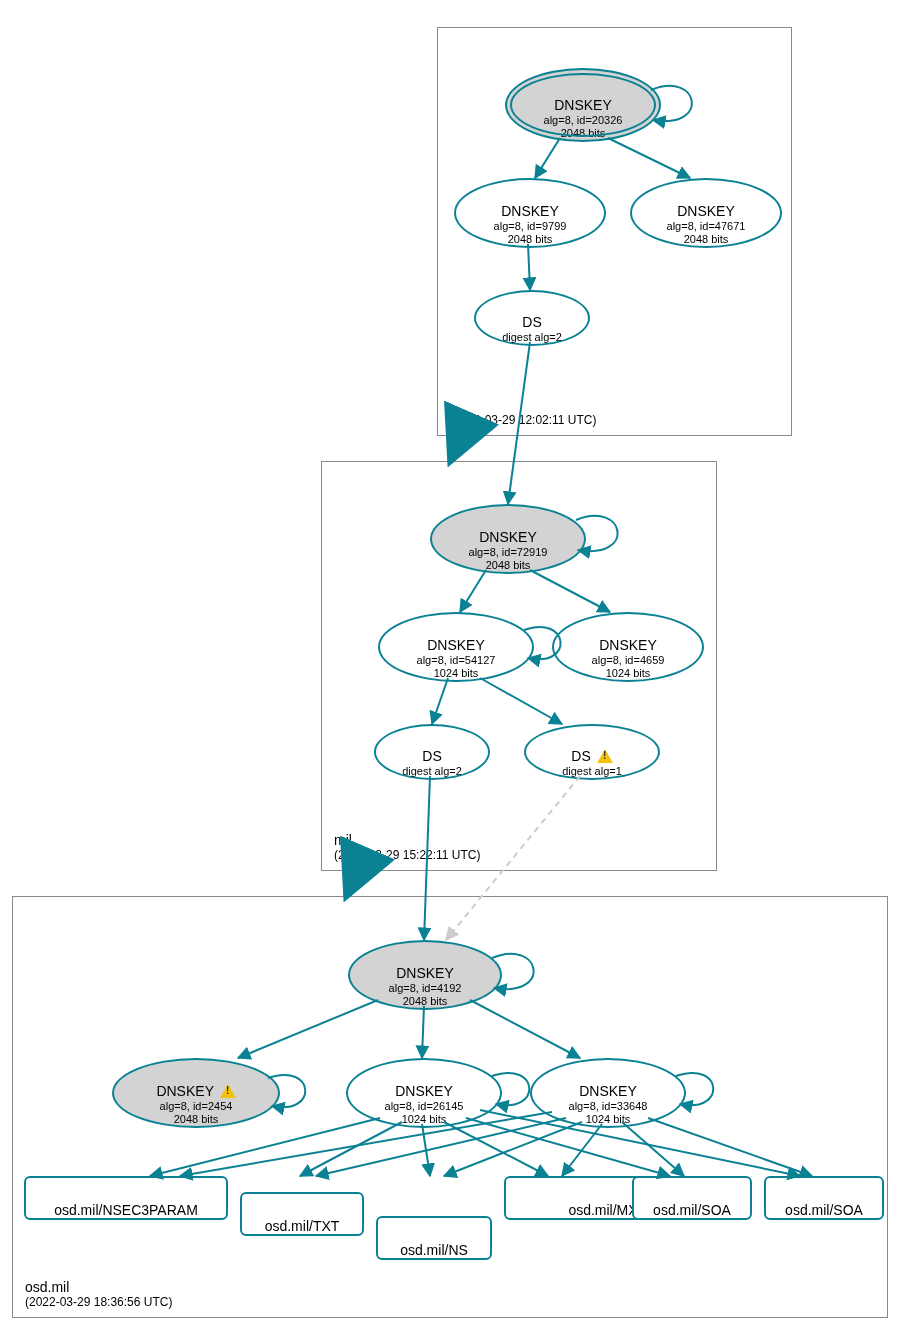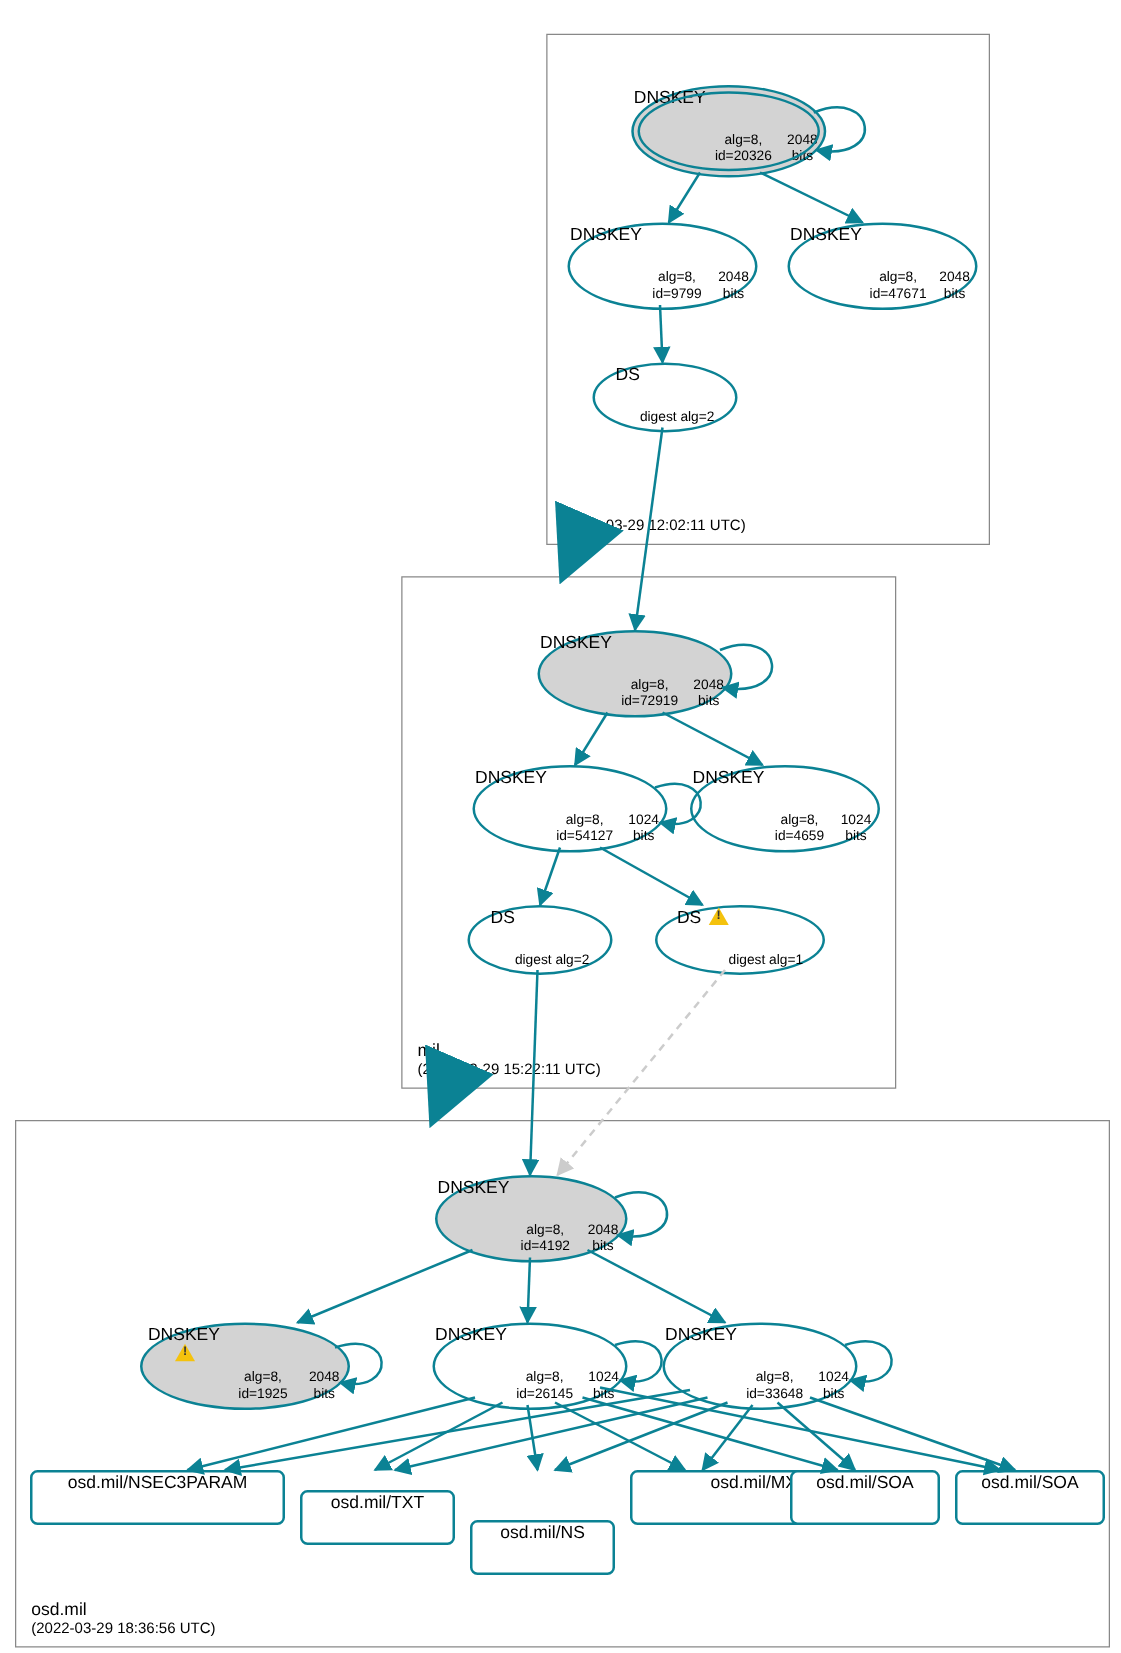--- a/index.html
+++ b/index.html
@@ -24,43 +24,43 @@
     color: #000;
   }
   .zone-label .zone-name { font-size: 14px; }
   .zone-label .zone-ts { font-size: 12px; }
   .node {
     position: absolute;
     border: 2px solid #0b8294;
     background: #ffffff;
     text-align: center;
     display: flex;
-    flex-direction: row;
-    justify-content: center;
+    flex-direction: column;
+    justify-content: flex-end;
     color: #000;
   }
   .node.ellipse {
     border-radius: 50%;
   }
   .node.rrect {
     border-radius: 6px;
   }
   .node.ksk {
     background: #d3d3d3;
   }
   .node.double::after {
     content: "";
     position: absolute;
     left: 3px; right: 3px; top: 3px; bottom: 3px;
     border: 2px solid #0b8294;
     border-radius: 50%;
     pointer-events: none;
   }
   .node .title { font-size: 14px; line-height: 1.1; }
-  .node .sub { font-size: 11px; line-height: 1.2; margin-top: 36px; }
+  .node .sub { font-size: 11px; line-height: 1.2; }
   .rrset .title { font-size: 14px; }
   .warn {
     display: inline-block;
     width: 16px; height: 14px;
     position: relative;
     vertical-align: -2px;
     margin-left: 2px;
   }
   .warn::before {
     content: "";
@@ -159,21 +159,21 @@
 <div class="node ellipse ksk" style="left:348px; top:940px; width:150px; height:66px;">
   <div class="title">DNSKEY</div>
   <div class="sub">alg=8, id=4192</div>
   <div class="sub">2048 bits</div>
 </div>
 <div class="node ellipse ksk" style="left:112px; top:1058px; width:164px; height:66px;">
   <div class="title">
     <span>DNSKEY</span>
     <span class="warn"></span>
   </div>
-  <div class="sub">alg=8, id=1925</div>
+  <div class="sub">alg=8, id=2454</div>
   <div class="sub">2048 bits</div>
 </div>
 <div class="node ellipse" style="left:346px; top:1058px; width:152px; height:66px;">
   <div class="title">DNSKEY</div>
   <div class="sub">alg=8, id=26145</div>
   <div class="sub">1024 bits</div>
 </div>
 <div class="node ellipse" style="left:530px; top:1058px; width:152px; height:66px;">
   <div class="title">DNSKEY</div>
   <div class="sub">alg=8, id=33648</div>

